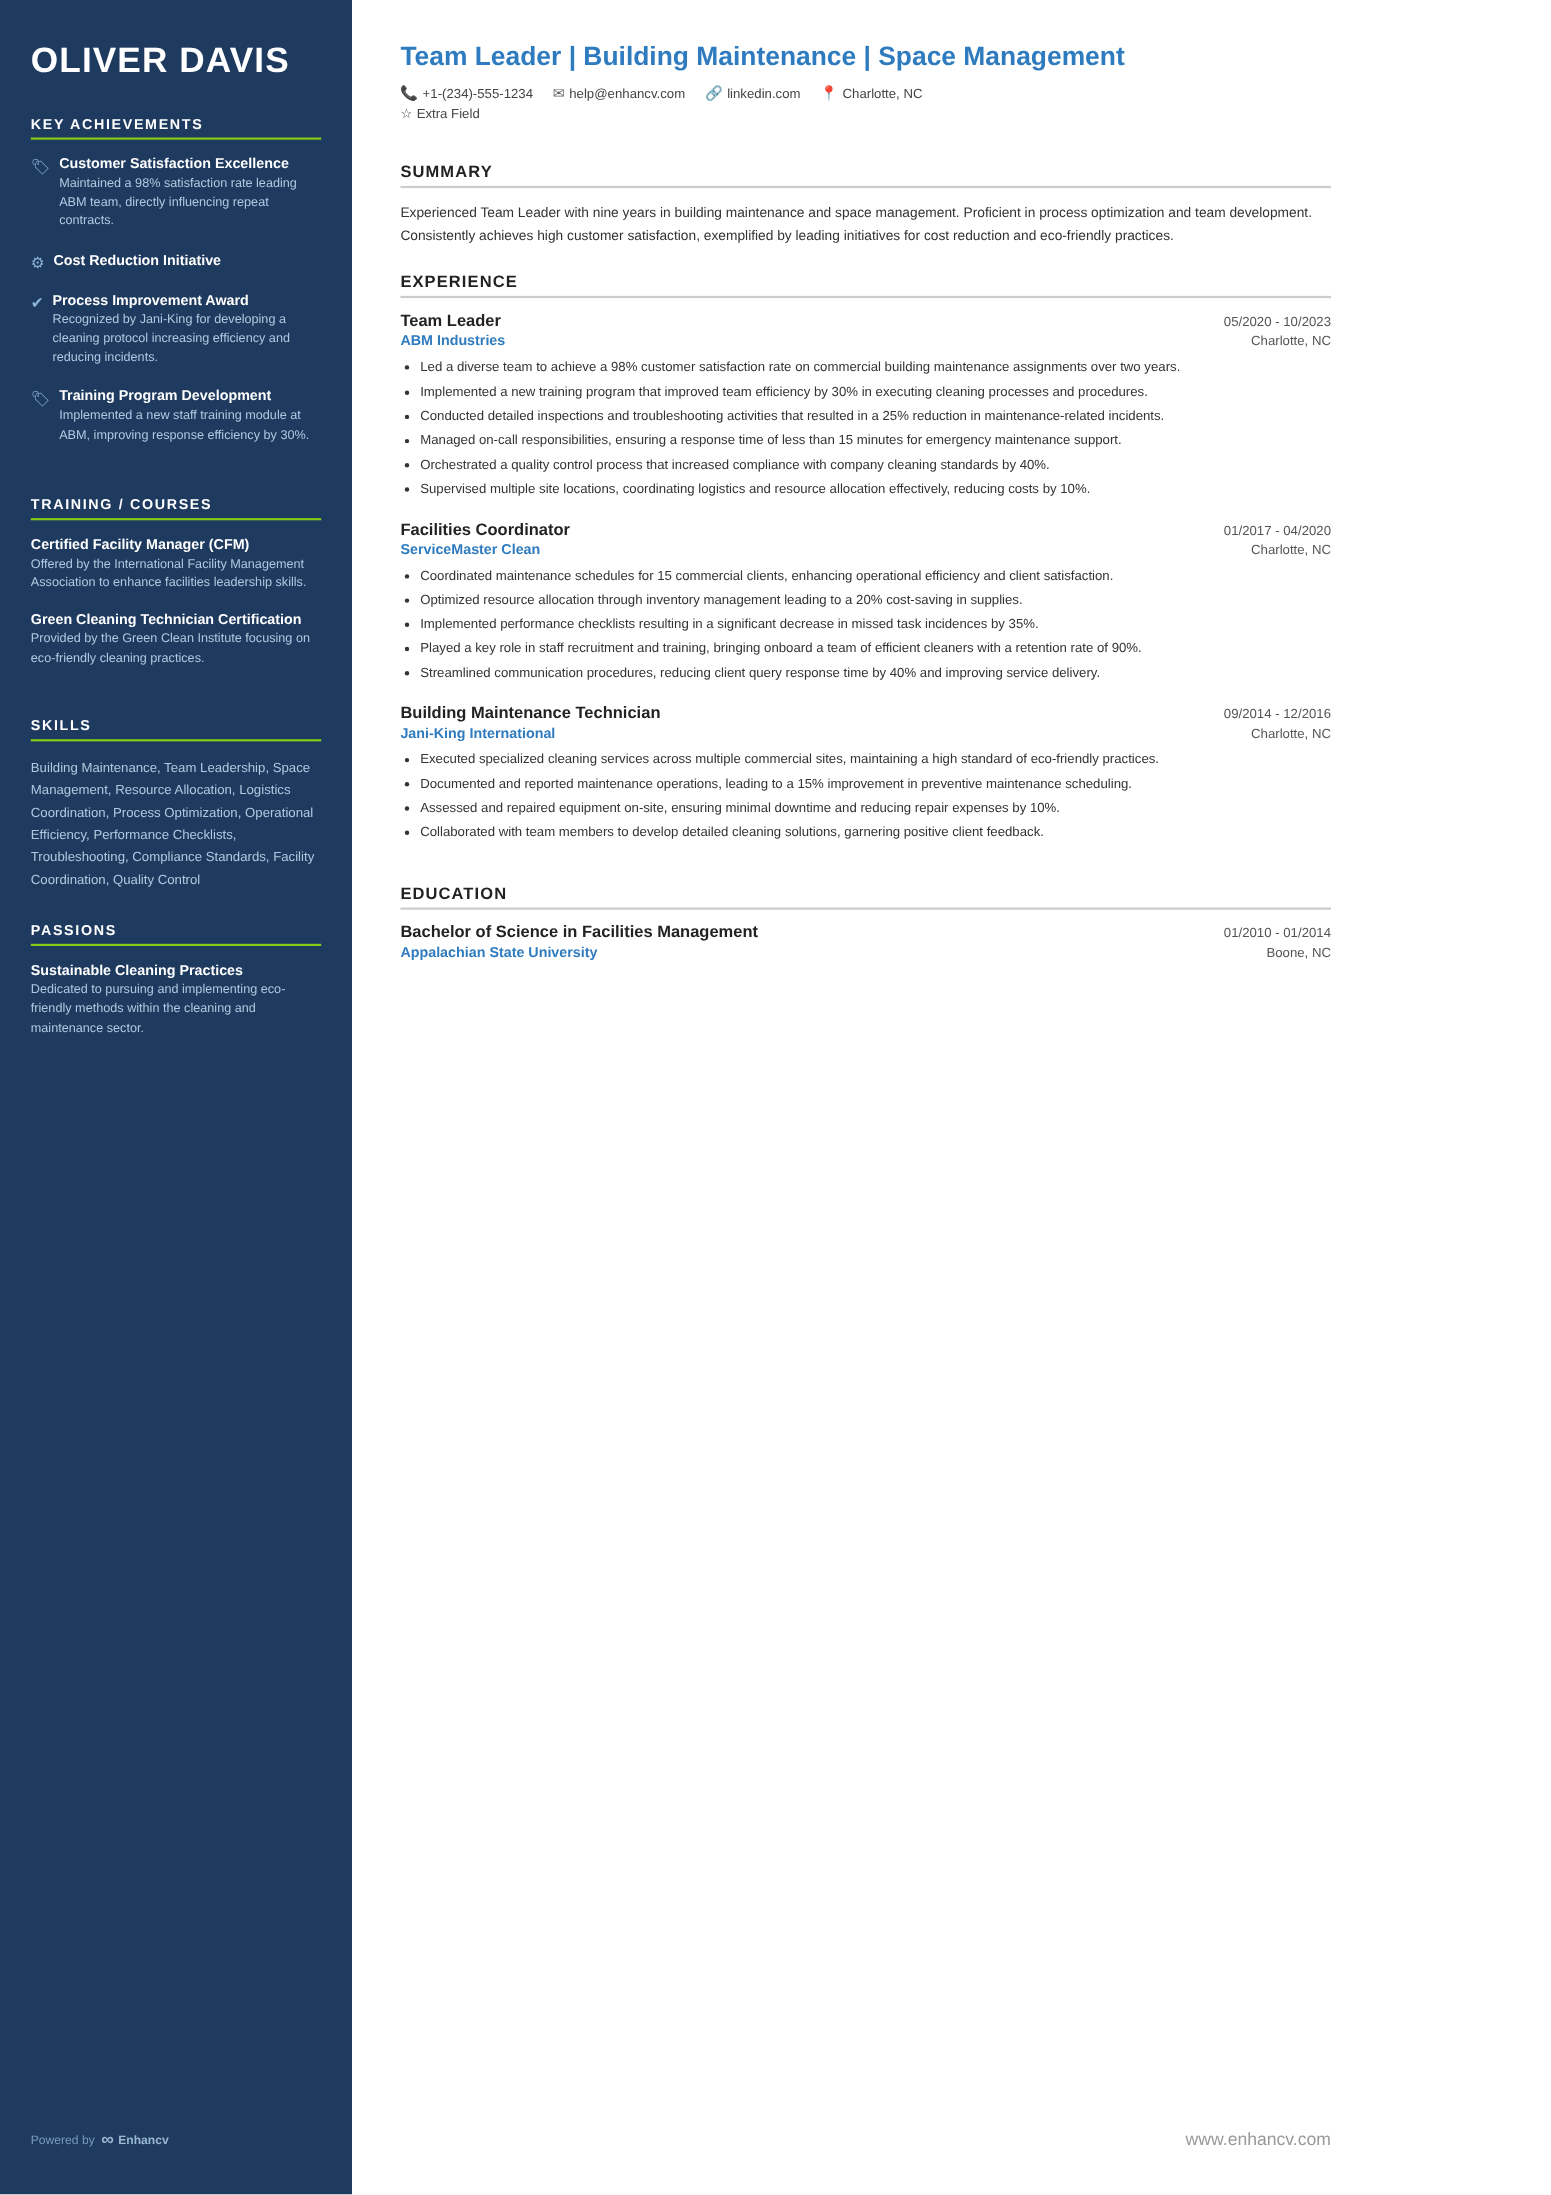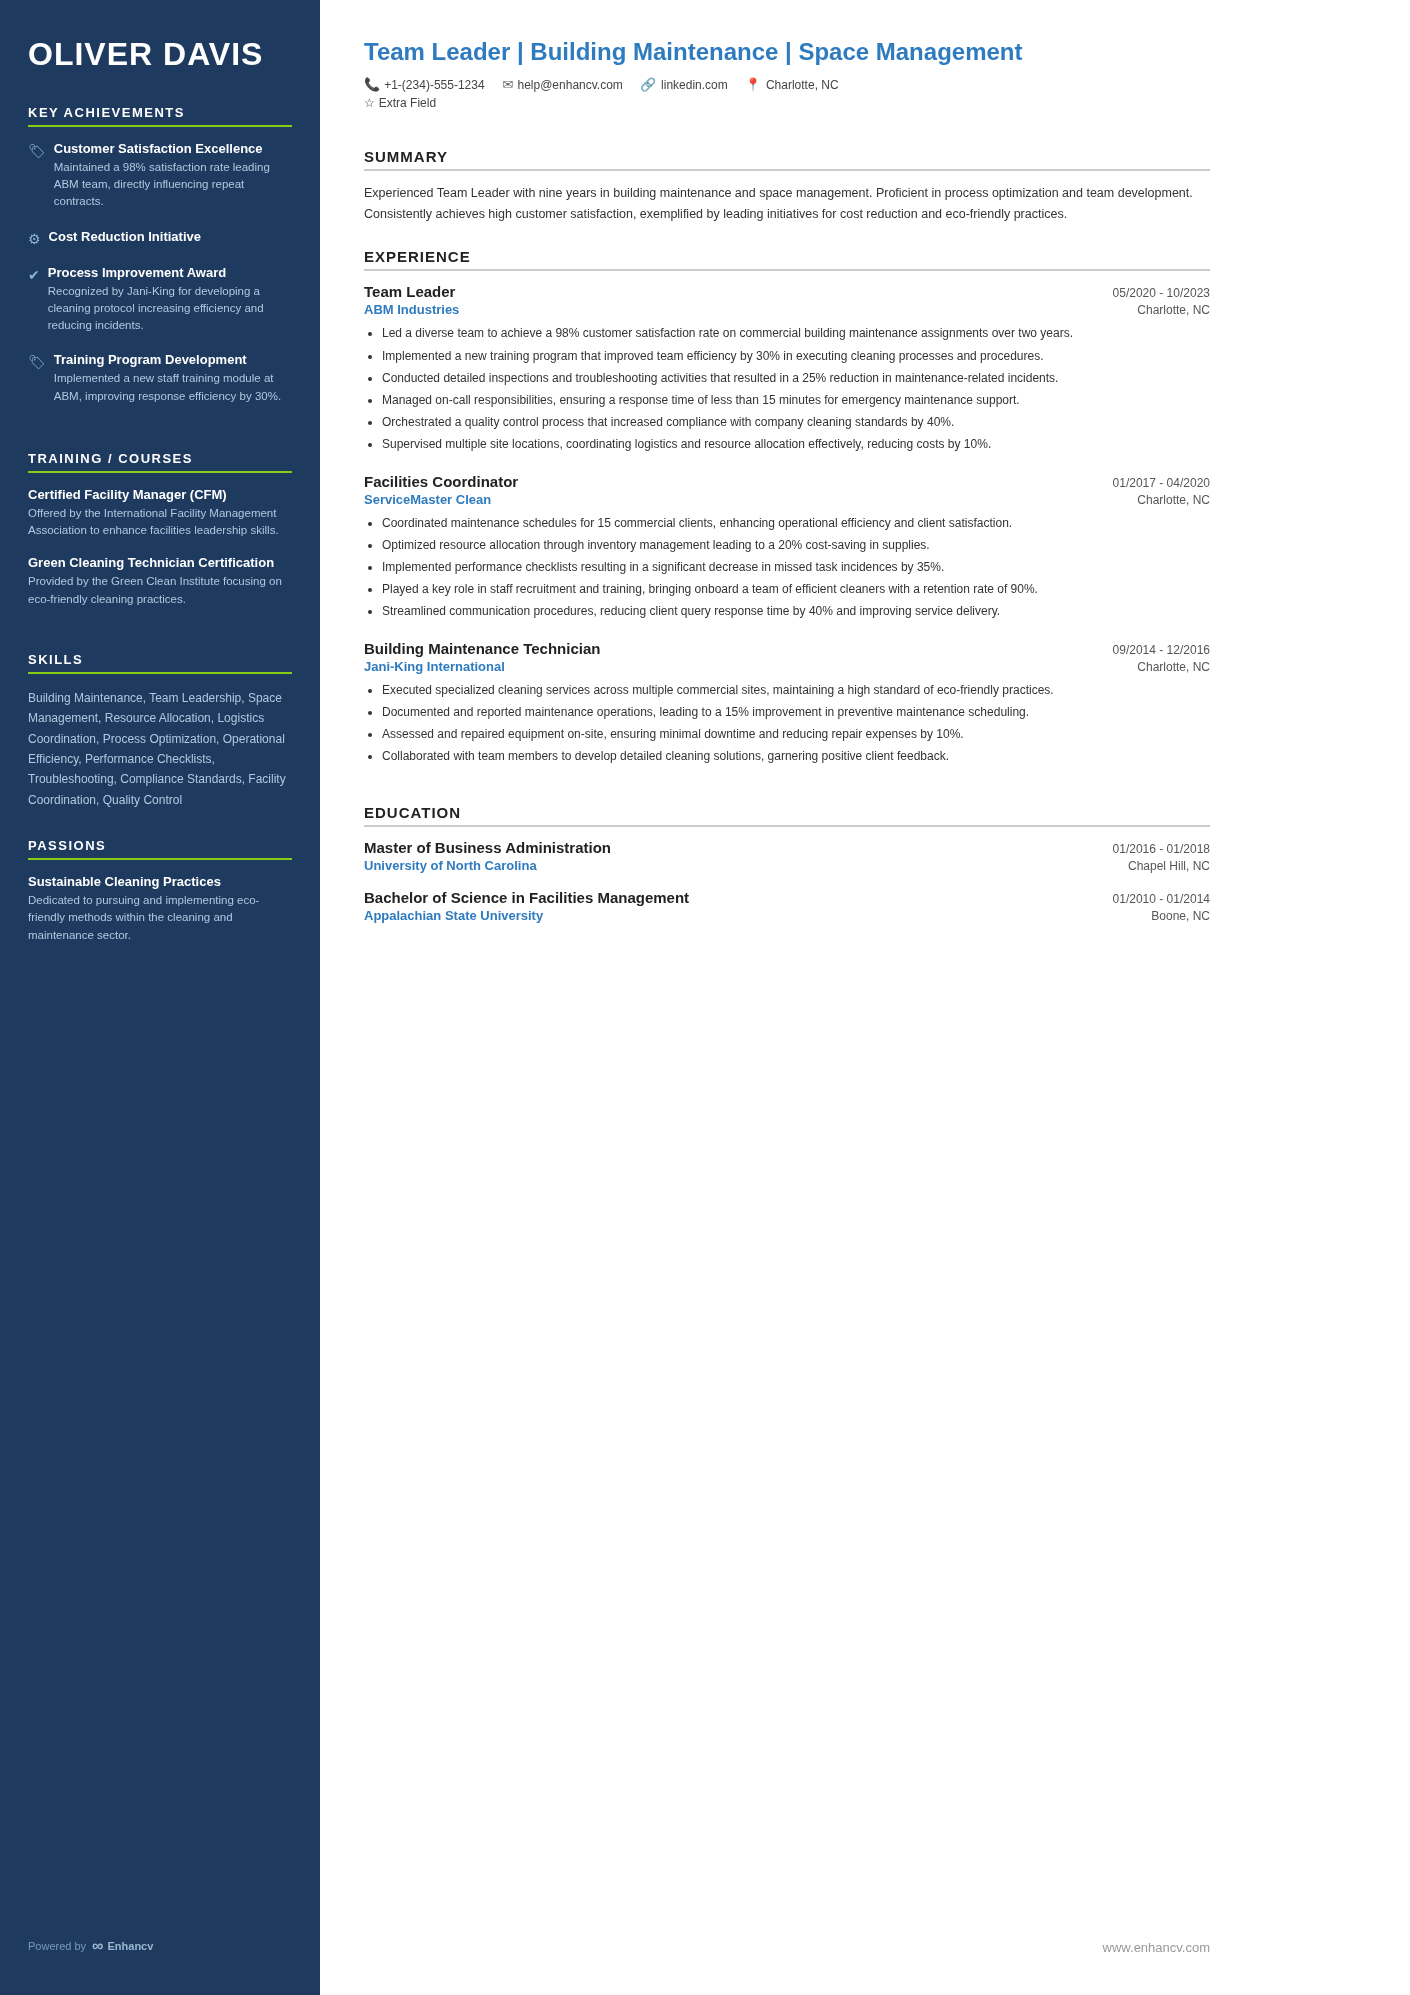--- a/index.html
+++ b/index.html
@@ -251,21 +251,21 @@
       font-weight: 700;
       color: #2e7bbf;
     }
     .edu-location {
       font-size: 12px;
       color: #555;
     }
     .main-footer {
       margin-top: auto;
       padding-top: 30px;
-      font-size: 13px;
+      font-size: 16px;
       color: #999;
       text-align: right;
     }
   </style>
 </head>
 <body>
 
 <div class="resume-container">
 
   <div class="sidebar">
@@ -425,30 +425,20 @@
             <li>Assessed and repaired equipment on-site, ensuring minimal downtime and reducing repair expenses by 10%.</li>
             <li>Collaborated with team members to develop detailed cleaning solutions, garnering positive client feedback.</li>
           </ul>
     </div>
       </div>
 
     <div class="section-title">EDUCATION</div>
     <div id="education-list">
         <div class="edu-item">
       <div class="edu-header">
-        <span class="edu-degree">Master of Business Administration</span>
-        <span class="edu-dates">01/2016 - 01/2018</span>
-      </div>
-      <div class="edu-school-row">
-        <span class="edu-school">University of North Carolina</span>
-        <span class="edu-location">Chapel Hill, NC</span>
-      </div>
-    </div>
-        <div class="edu-item">
-      <div class="edu-header">
         <span class="edu-degree">Bachelor of Science in Facilities Management</span>
         <span class="edu-dates">01/2010 - 01/2014</span>
       </div>
       <div class="edu-school-row">
         <span class="edu-school">Appalachian State University</span>
         <span class="edu-location">Boone, NC</span>
       </div>
     </div>
       </div>
 

